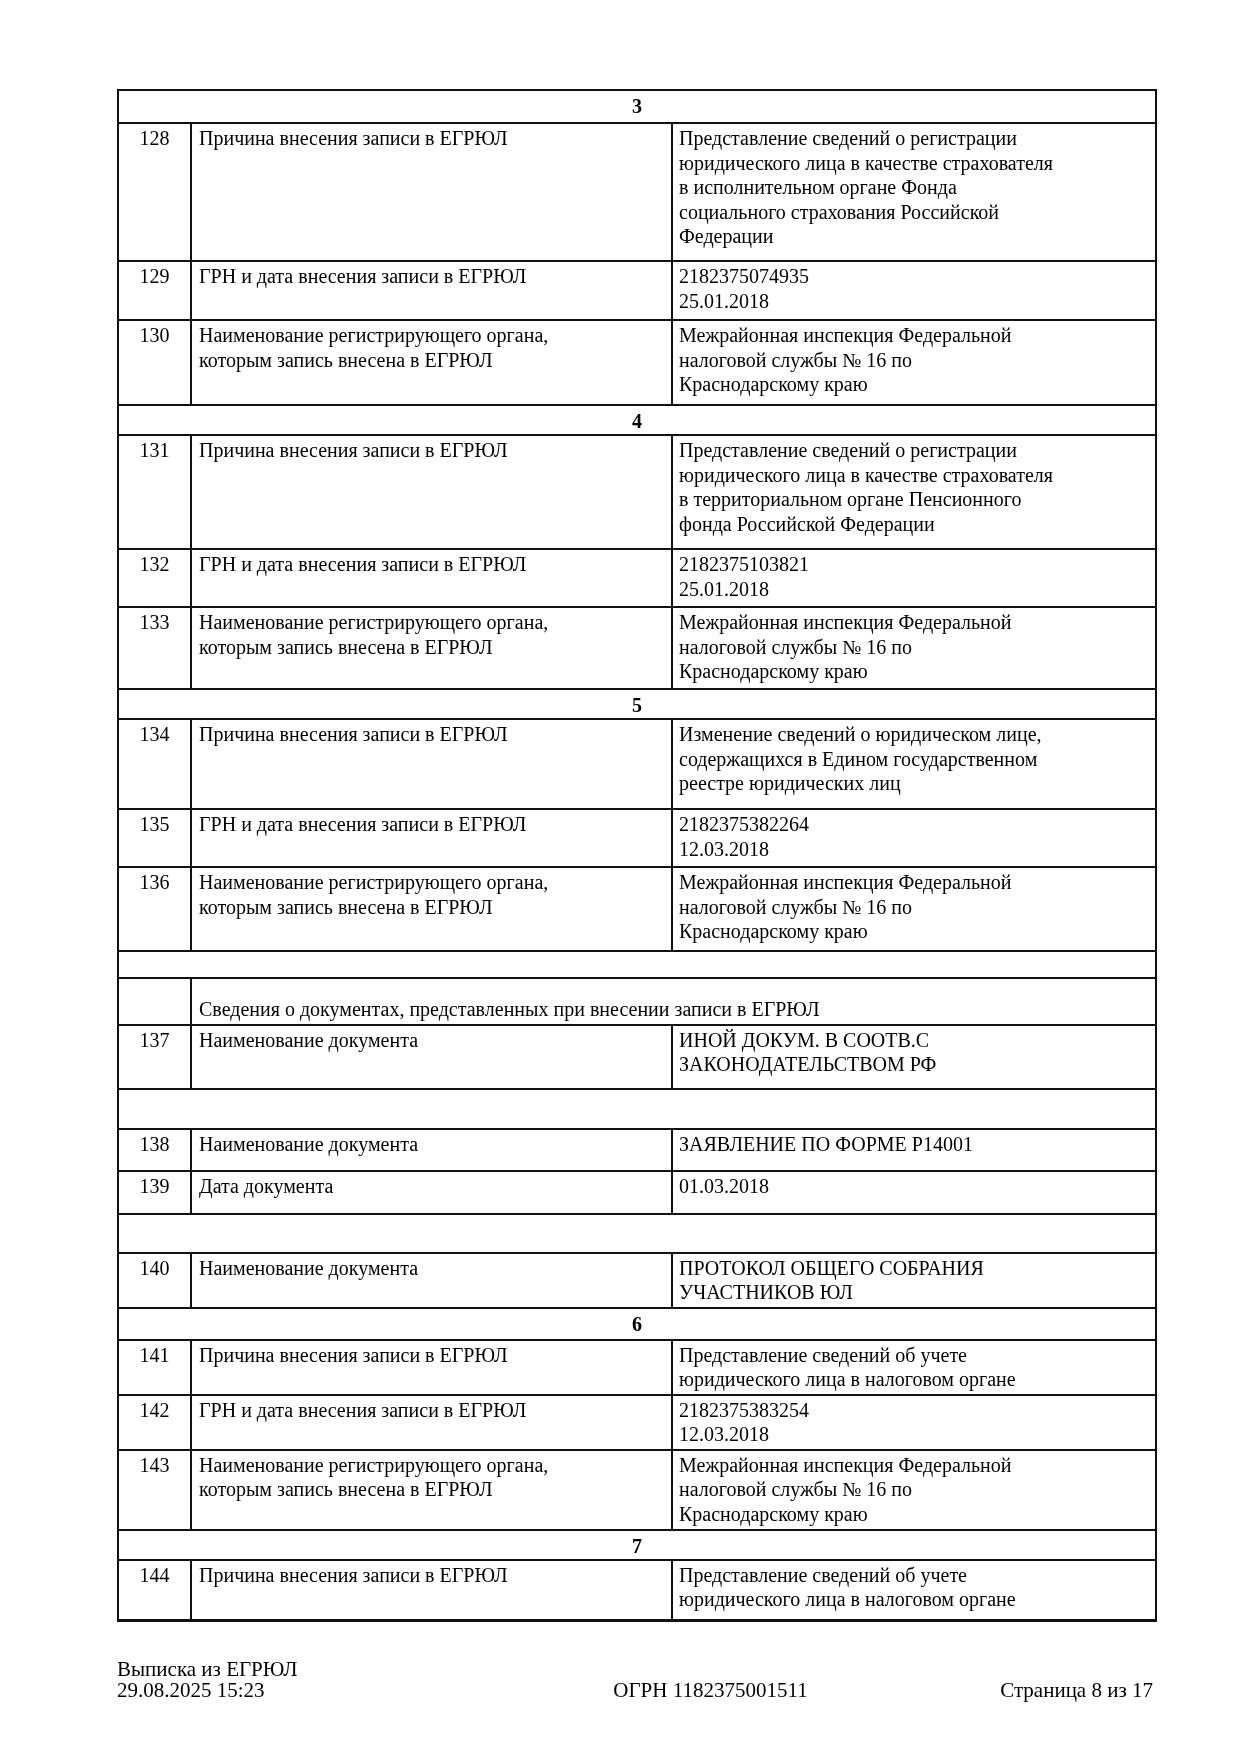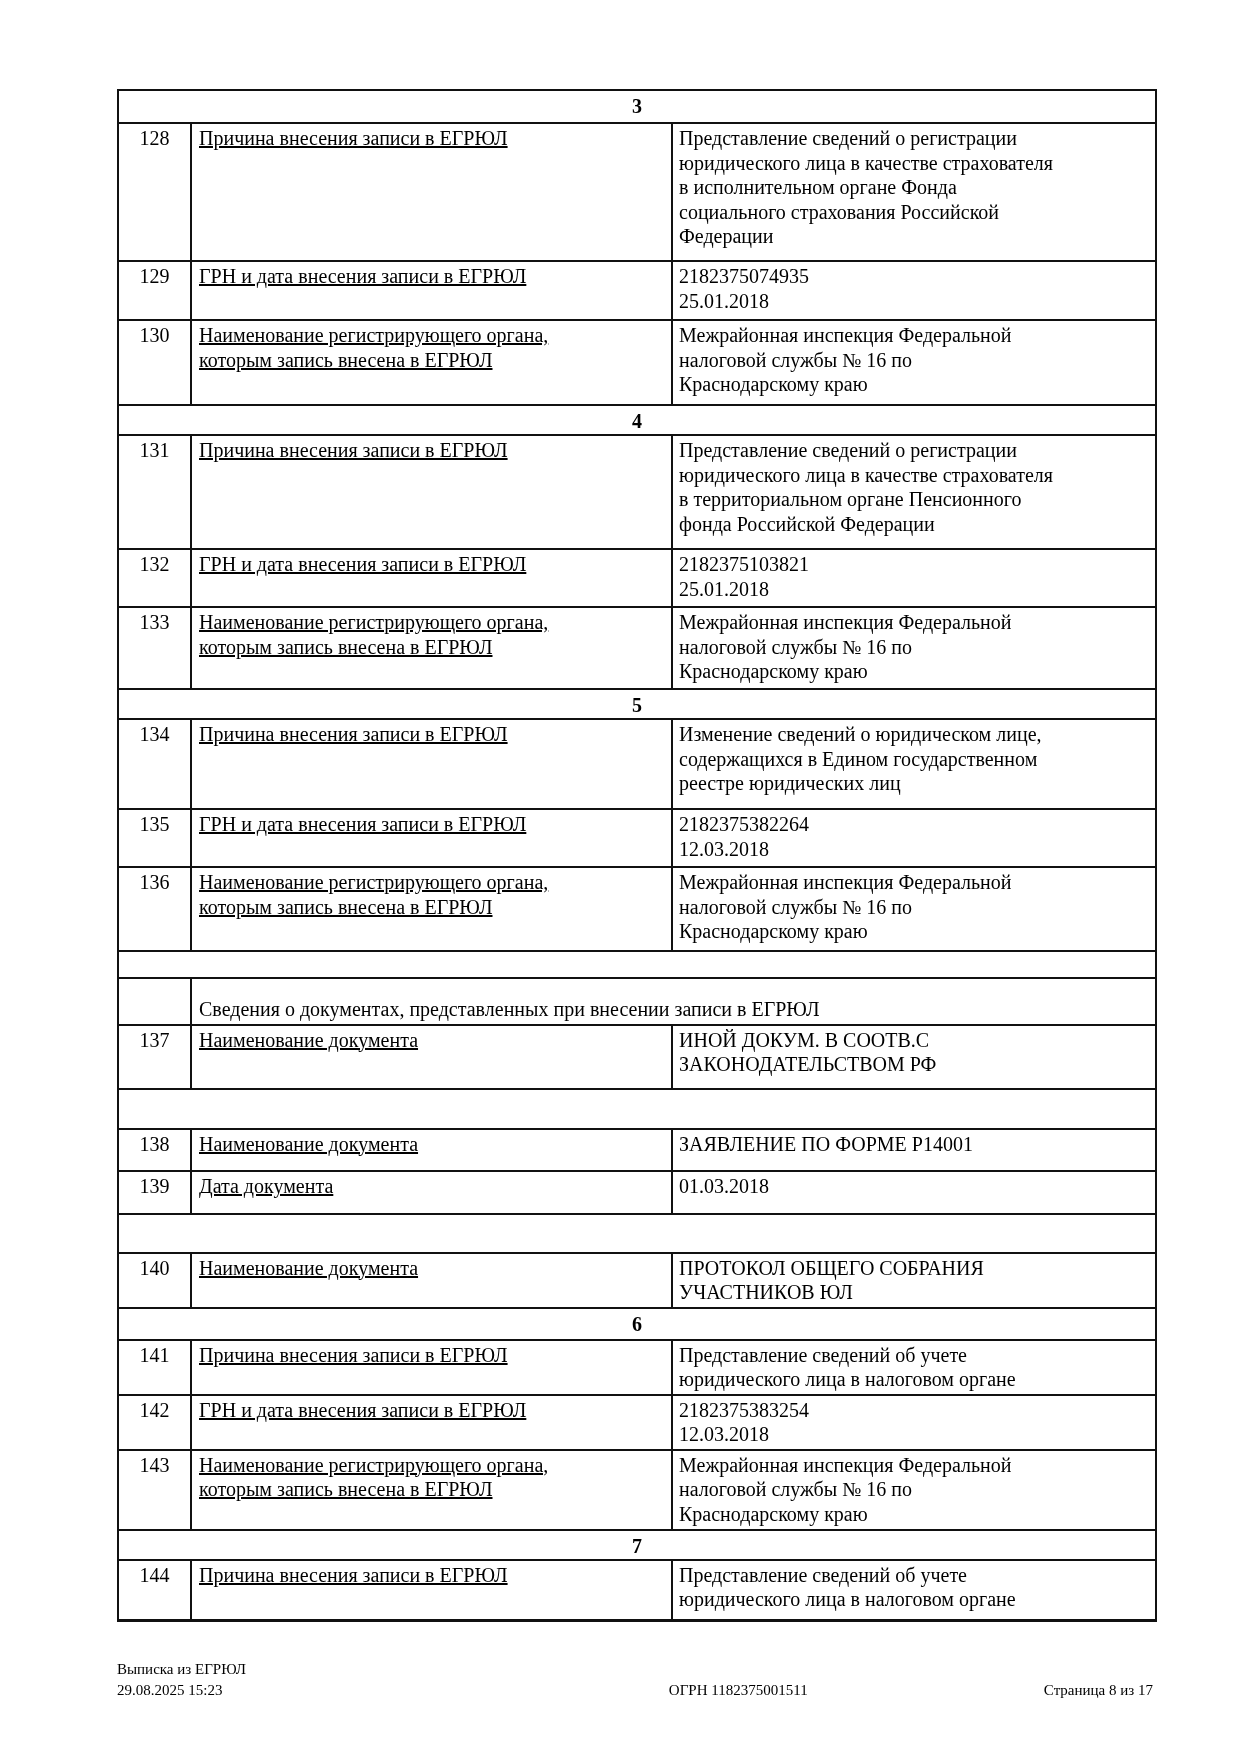--- a/index.html
+++ b/index.html
@@ -13,32 +13,32 @@
   }
   .trow { display:flex; align-items:stretch; }
   .trow + .trow { border-top:2px solid #111; }
 
   .c-num {
     width:71px; flex:none; border-right:2px solid #111;
     text-align:center; padding-top:2px;
   }
   .c-label {
     width:466px; flex:none; border-right:2px solid #111;
-    padding:2px 6px 14px 7px; white-space:pre-line;text-decoration:underline;
+    padding:2px 6px 14px 7px; white-space:pre-line;
   }
   .c-value { flex:1; padding:2px 6px 2px 6px; white-space:pre-line; }
 
   .sec-cell { flex:1; text-align:center; font-weight:bold; padding-top:3px; }
   .merged-cell { flex:1; padding:18px 6px 2px 7px; }
   .spacer-cell { flex:1; }
 
   .footer {
     position:absolute; left:117px; top:1659px; width:1036px;
     display:flex; align-items:flex-end;
-    font-size:15px; line-height:21px;
+    font-size:21px; line-height:21px;
   }
   .footer .f-left  { flex:1; text-align:left; }
   .footer .f-mid   { flex:1; text-align:right; }
   .footer .f-right { flex:1; text-align:right; }
 </style>
 </head>
 <body>
 
 <div class="page">
 

